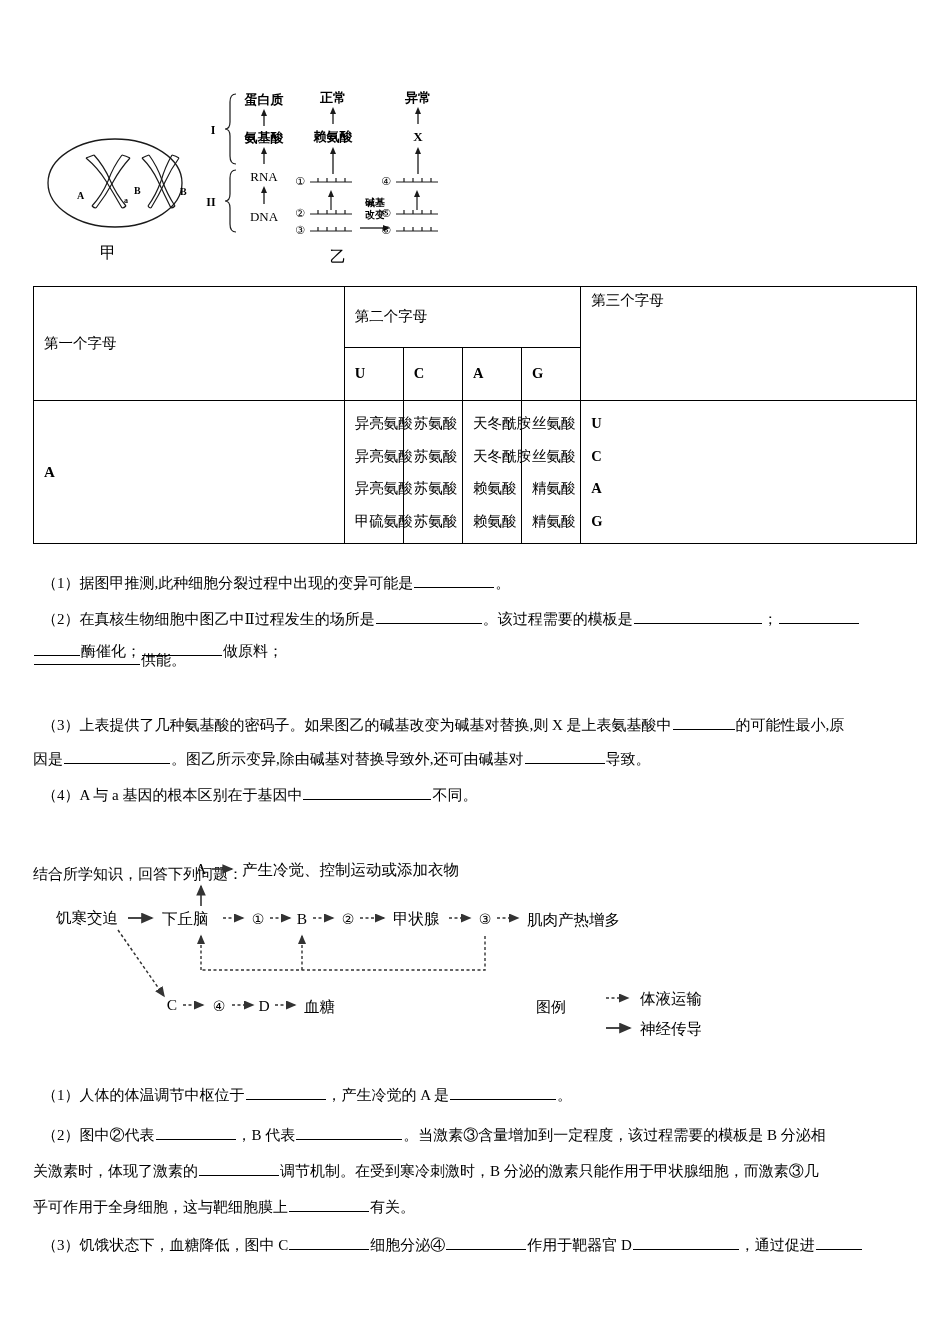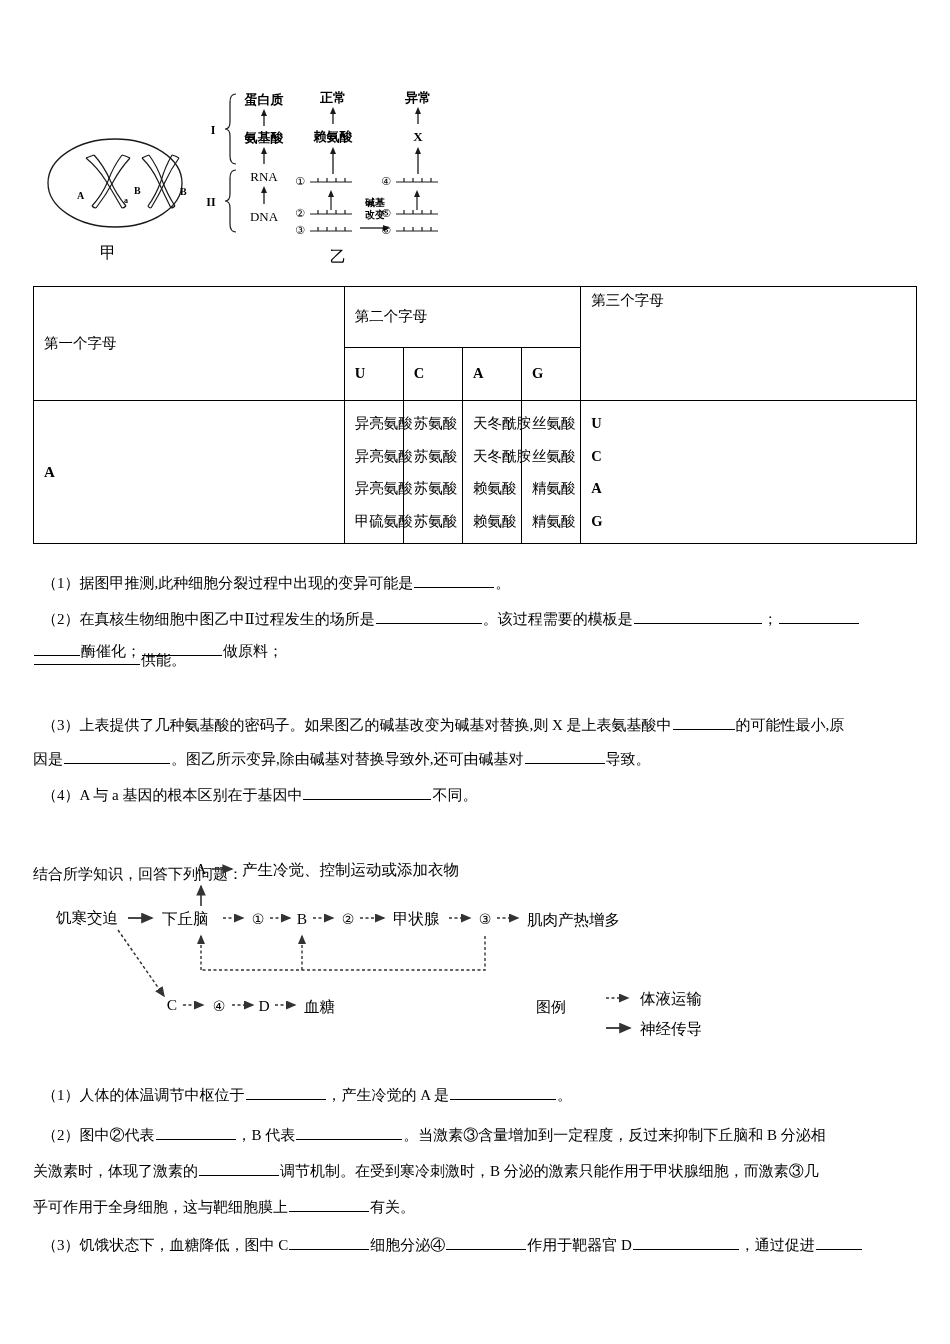--- a/index.html
+++ b/index.html
@@ -429,21 +429,21 @@
       <line x1="570" y1="180" x2="594" y2="180" stroke="#333" stroke-width="1.8" marker-end="url(#arrSolid)"></line>
       <text x="604" y="186" class="hw" font-size="15.5">神经传导</text>
     </svg>
   </div>
 
   <div class="qtext" style="left:42px; top:1048px;">
     <span>（1）人体的体温调节中枢位于</span><span class="blank b-md"></span><span>，产生冷觉的 A 是</span><span class="blank b-lg"></span><span>。</span>
   </div>
 
   <div class="qtext" style="left:42px; top:1088px;">
-    <span>（2）图中②代表</span><span class="blank b-md"></span><span>，B 代表</span><span class="blank b-lg"></span><span>。当激素③含量增加到一定程度，反过来抑制下丘脑和 B 分泌相</span>
+    <span>（2）图中②代表</span><span class="blank b-md"></span><span>，B 代表</span><span class="blank b-lg"></span><span>。当激素③含量增加到一定程度，该过程需要的模板是 B 分泌相</span>
   </div>
   <div class="qtext" style="left:33px; top:1124px;">
     <span>关激素时，体现了激素的</span><span class="blank b-md"></span><span>调节机制。在受到寒冷刺激时，B 分泌的激素只能作用于甲状腺细胞，而激素③几</span>
   </div>
   <div class="qtext" style="left:33px; top:1160px;">
     <span>乎可作用于全身细胞，这与靶细胞膜上</span><span class="blank b-md"></span><span>有关。</span>
   </div>
 
   <div class="qtext" style="left:42px; top:1198px;">
     <span>（3）饥饿状态下，血糖降低，图中 C</span><span class="blank b-md"></span><span>细胞分泌④</span><span class="blank b-md"></span><span>作用于靶器官 D</span><span class="blank b-lg"></span><span>，通过促进</span><span class="blank b-xs"></span>

